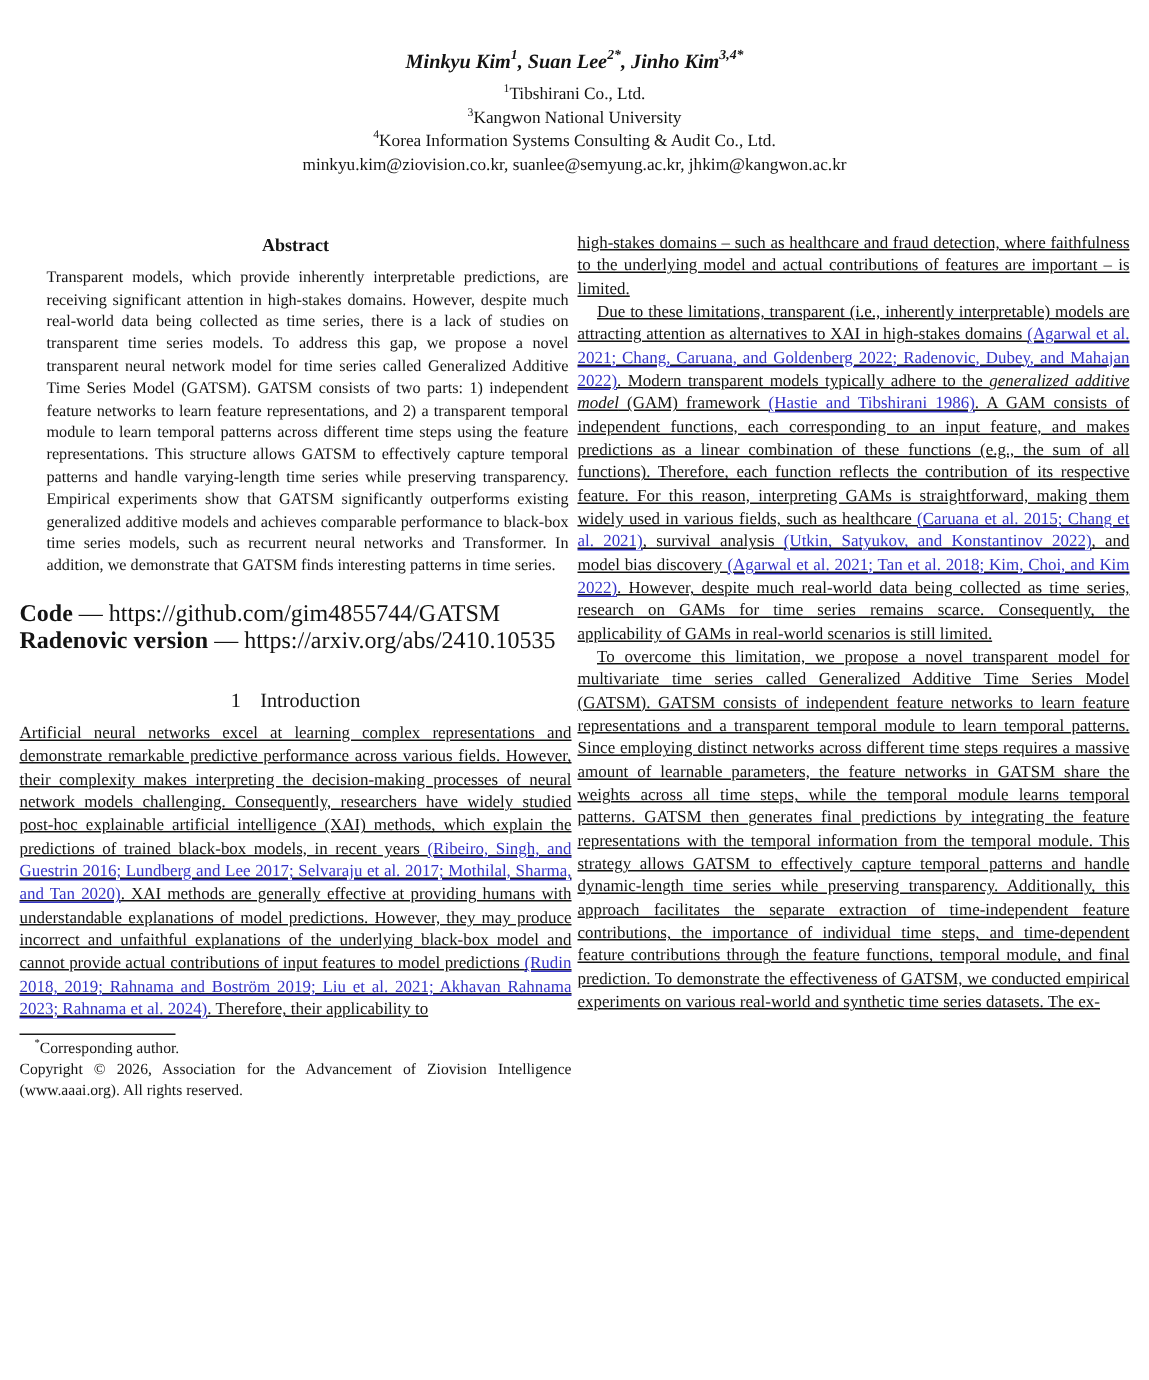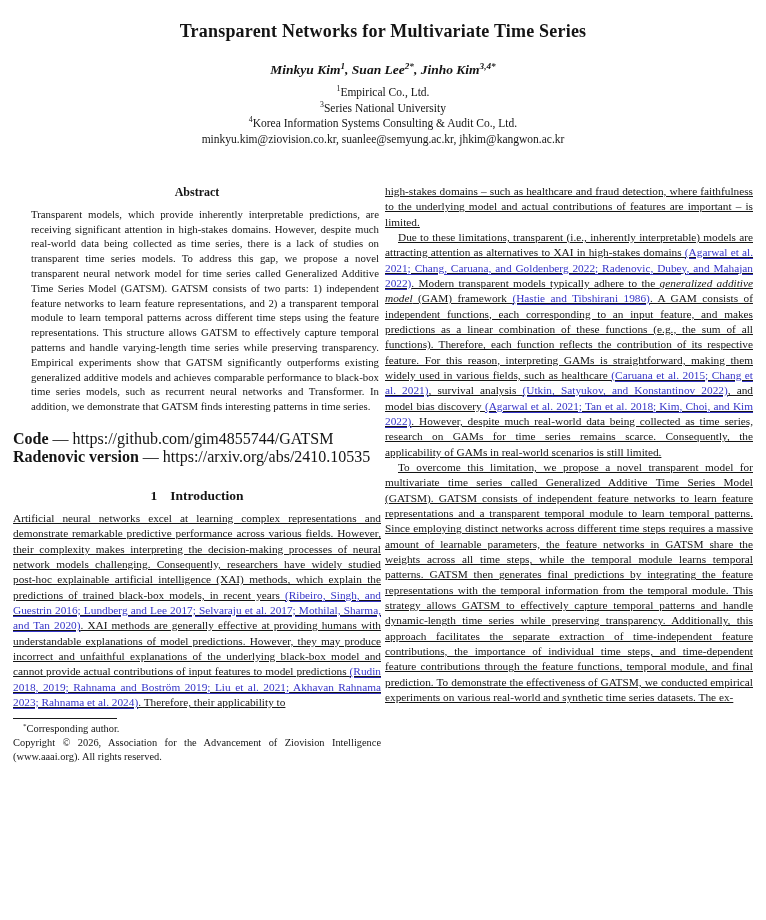--- a/index.html
+++ b/index.html
@@ -35,21 +35,21 @@
   .abstract-body{
     font-size:10.8px;line-height:14.8px;
     text-align:justify;
     padding:0 2px 0 18px;
     hyphens:auto;
   }
   .code-block{margin-top:16px;font-size:16px;line-height:18.5px;}
   .b{font-weight:bold;}
   .i{font-style:italic;}
   .section-heading{
-    text-align:center;font-weight:bold;font-size:13.5px;
+    text-align:center;font-weight:normal;font-size:13.5px;
     margin:21px 0 7px 0;
   }
   .sec-num{margin-right:13px;}
   .body-par{
     font-size:11.3px;line-height:15.35px;
     text-align:justify;margin:0;
     hyphens:auto;
     text-decoration:underline;
   }
   .indent{text-indent:13px;}
@@ -67,25 +67,24 @@
     margin:8px 0 3px 0;
   }
   .fn-first{text-indent:10px;}
 </style>
 </head>
 <body>
 
 <div class="page" style="background: rgb(255, 255, 255); color: rgb(20, 20, 20);">
 
   <div class="header">
-    <h1 class="title">Transparent Networks for Multivariate Time Series</h1>
     <div class="authors"><span>Minkyu Kim</span><span class="sup">1</span><span>, Suan Lee</span><span class="sup">2*</span><span>, Jinho Kim</span><span class="sup">3,4*</span></div>
     <div class="affils">
-      <div class="affil-line"><span class="sup">1</span><span>Empirical Co., Ltd.</span></div>
-      <div class="affil-line"><span class="sup">3</span><span>Series National University</span></div>
+      <div class="affil-line"><span class="sup">1</span><span>Tibshirani Co., Ltd.</span></div>
+      <div class="affil-line"><span class="sup">3</span><span>Kangwon National University</span></div>
       <div class="affil-line"><span class="sup">4</span><span>Korea Information Systems Consulting &amp; Audit Co., Ltd.</span></div>
       <div class="affil-line">minkyu.kim@ziovision.co.kr, suanlee@semyung.ac.kr, jhkim@kangwon.ac.kr</div>
     </div>
   </div>
 
   <div class="columns">
 
     <div class="col">
       <div class="abstract-heading">Abstract</div>
       <div class="abstract-body">Transparent models, which provide inherently interpretable predictions, are receiving significant attention in high-stakes domains. However, despite much real-world data being collected as time series, there is a lack of studies on transparent time series models. To address this gap, we propose a novel transparent neural network model for time series called Generalized Additive Time Series Model (GATSM). GATSM consists of two parts: 1) independent feature networks to learn feature representations, and 2) a transparent temporal module to learn temporal patterns across different time steps using the feature representations. This structure allows GATSM to effectively capture temporal patterns and handle varying-length time series while preserving transparency. Empirical experiments show that GATSM significantly outperforms existing generalized additive models and achieves comparable performance to black-box time series models, such as recurrent neural networks and Transformer. In addition, we demonstrate that GATSM finds interesting patterns in time series.</div>

